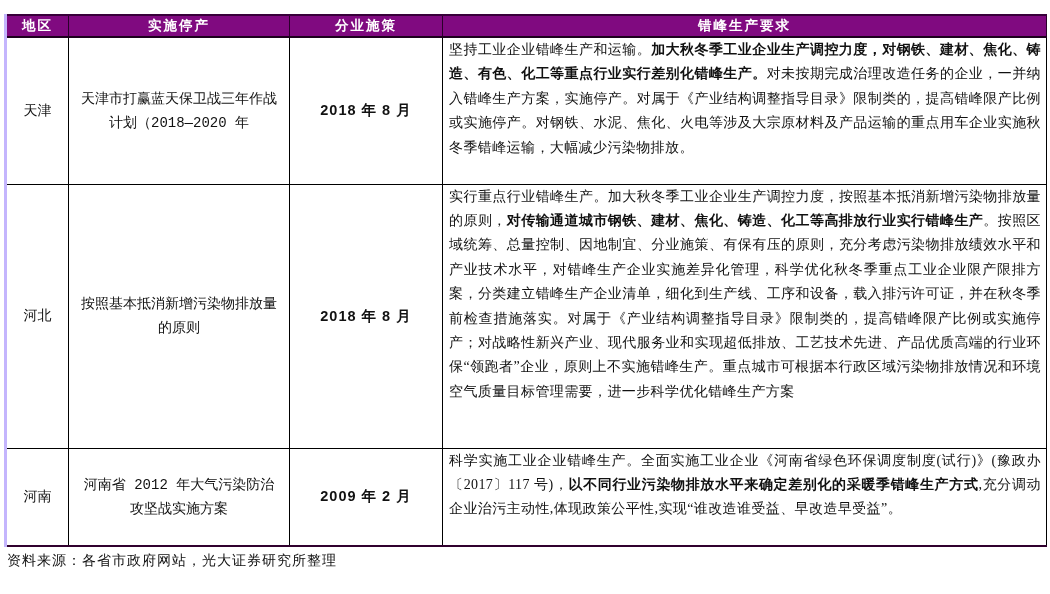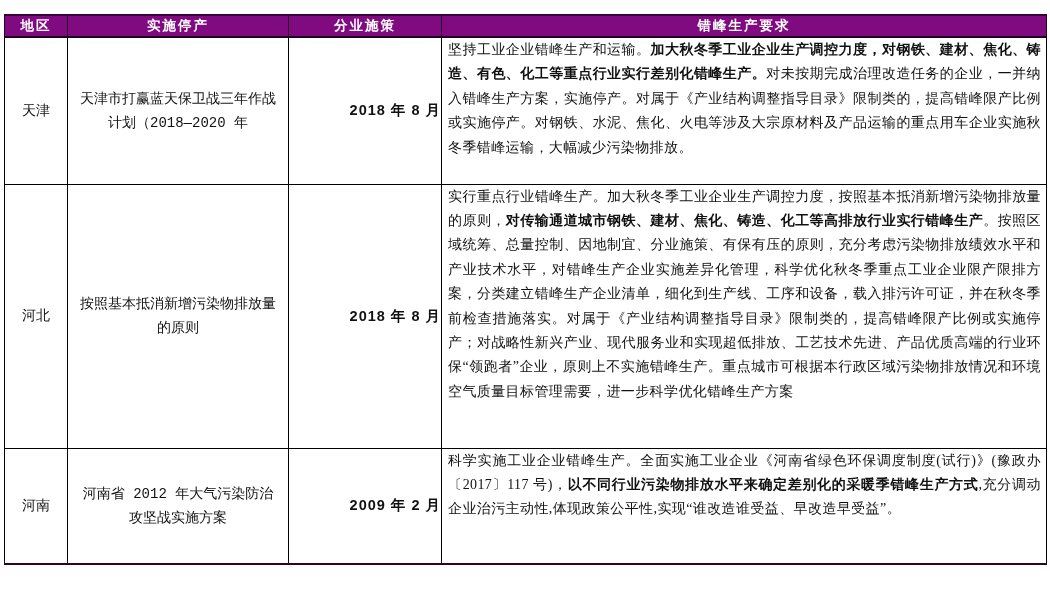--- a/index.html
+++ b/index.html
@@ -20,21 +20,21 @@
     letter-spacing: 1px;
     padding-left: 3px;
     line-height: 22px;
   }
 
   table {
     border-collapse: collapse;
     table-layout: fixed;
     width: 1043px;
     margin-top: 7px;
-    border-left: 1px solid #c4b5fd;
+    border-left: 3px solid #c4b5fd;
     border-right: 1px solid #000;
     border-bottom: 2px solid #30002e;
   }
   col.c-region { width: 63px; }
   col.c-policy { width: 221px; }
   col.c-date   { width: 153px; }
 
   th {
     background: #800a80;
     color: #ffffff;
@@ -53,33 +53,32 @@
     font-size: 14px;
     vertical-align: middle;
   }
   .region, .policy, .date { text-align: center; }
   .policy { line-height: 24px; padding: 0 10px; font-family: Liberation Mono, monospace; }
   .date {
     font-family: "Liberation Sans", "DejaVu Sans", sans-serif;
     font-weight: bold;
     font-size: 14.5px;
     letter-spacing: 1px;
-    text-align: right;
   }
   .req {
     text-align: justify;
     vertical-align: top;
     line-height: 24.4px;
     padding: 0 5px 0 6px;
     letter-spacing: 0.4px;
     margin-top: 40px;
   }
   .r0 td { height: 147px; }
   .r1 td { height: 264px; }
-  .r2 td { height: 116px; }
+  .r2 td { height: 98px; }
 
   .seg-bold { font-weight: bold; }
   .seg-squiggle {
     text-decoration-style: wavy;
     text-decoration-color: #2e8b2e;
     text-decoration-thickness: 1px;
     text-underline-offset: 4px;
   }
 
   .source {
@@ -127,14 +126,15 @@
       </tr>
       <tr class="r2">
         <td class="region">河南</td>
         <td class="policy">河南省 2012 年大气污染防治攻坚战实施方案</td>
         <td class="date">2009 年 2 月</td>
         <td class="req"><span>科学实施工业企业错峰生产。全面实施工业企业《河南省绿色环保调度制度(试行)》(豫政办〔2017〕117 号)，</span><span class="seg-bold">以不同行业污染物排放水平来确定差别化的采暖季错峰生产方式</span><span>,充分调动企业治污主动性,体现政策公平性,实现“谁改造谁受益、早改造早受益”。</span></td>
       </tr>
     </tbody>
   </table>
 
+  <div class="source">资料来源：各省市政府网站，光大证券研究所整理</div>
 
 </div>
 
 </body></html>

